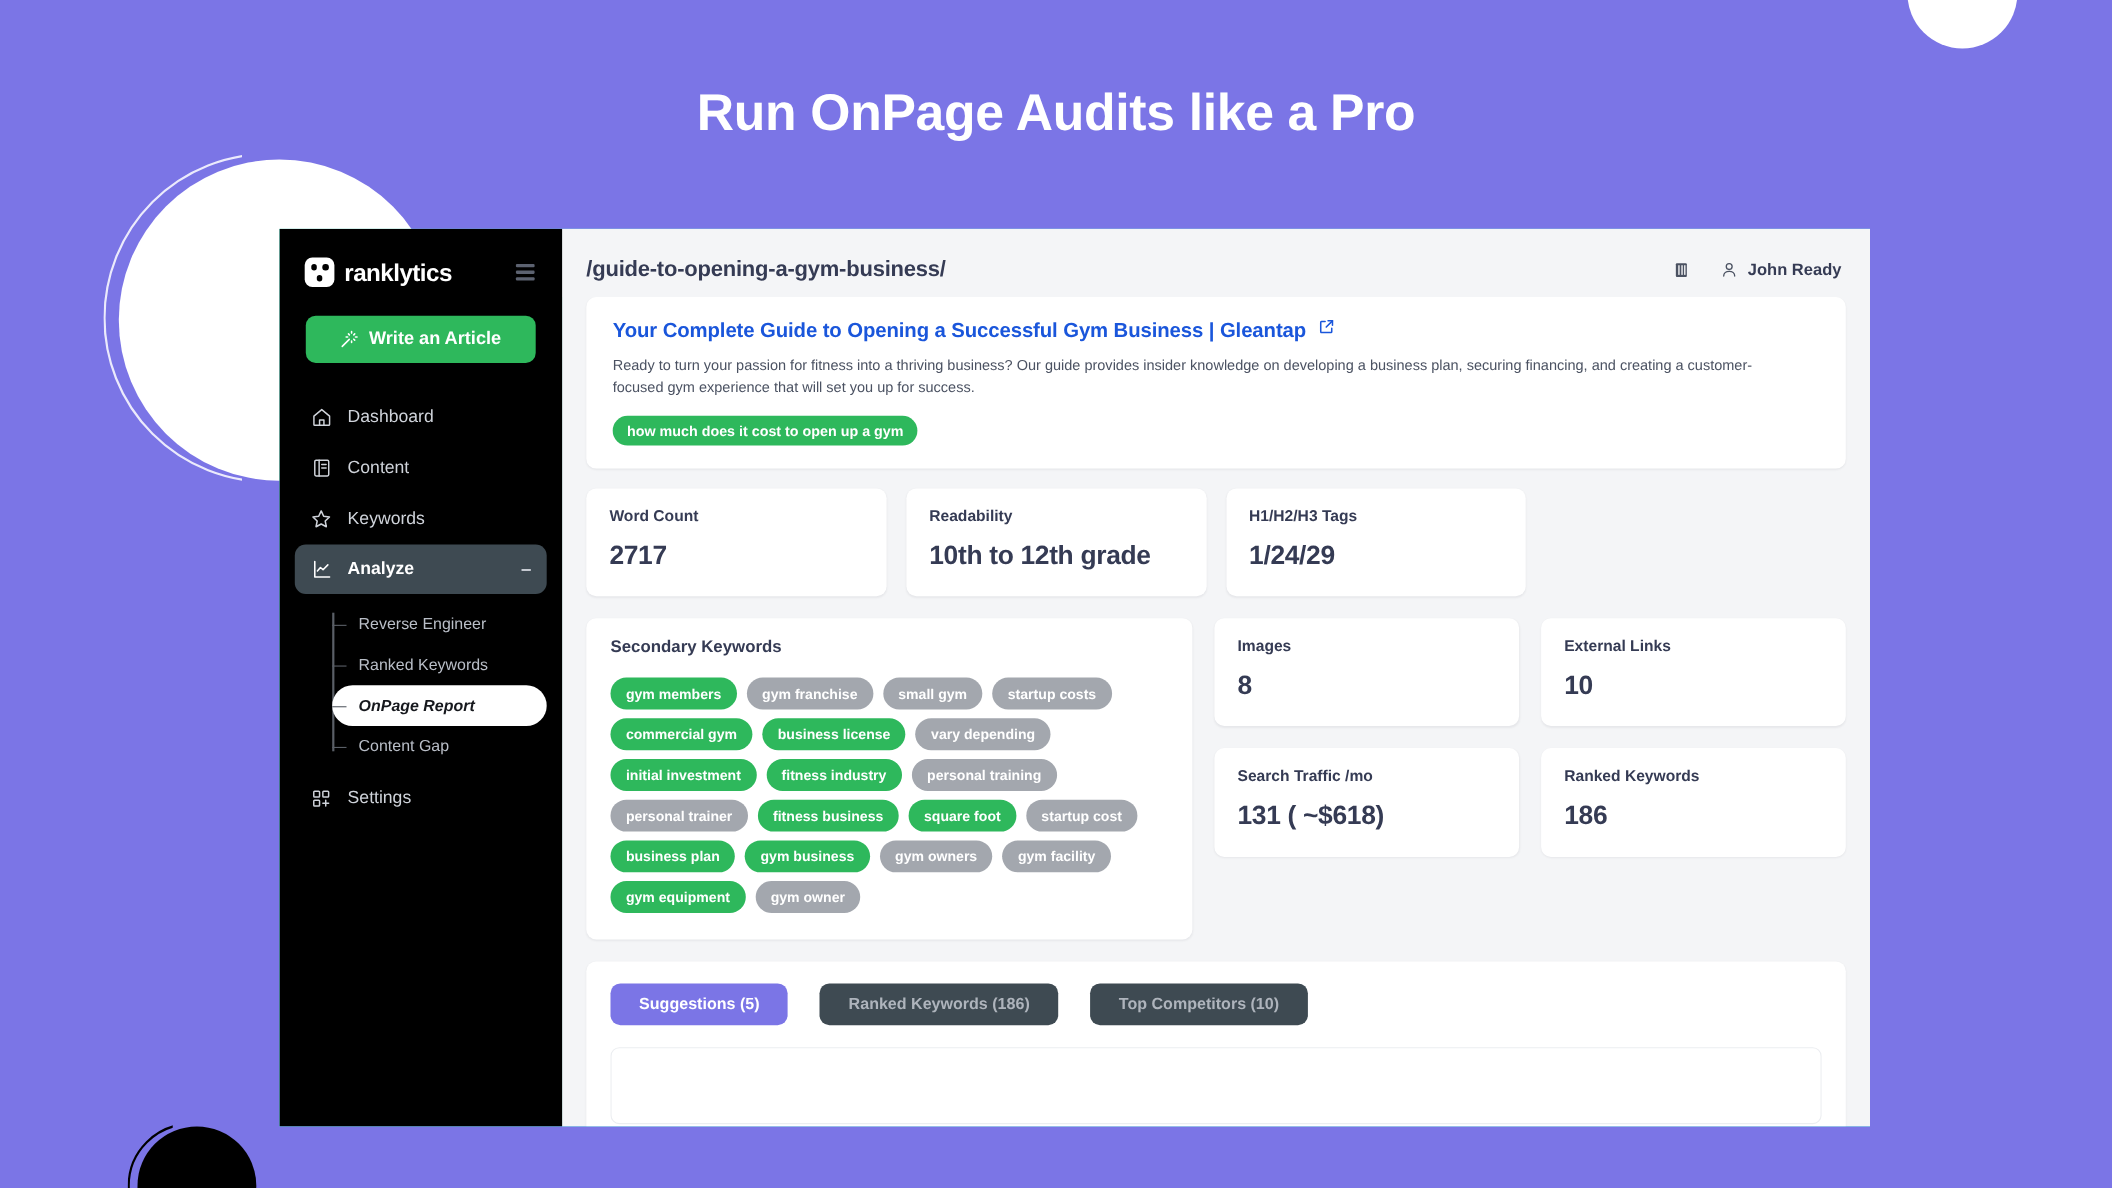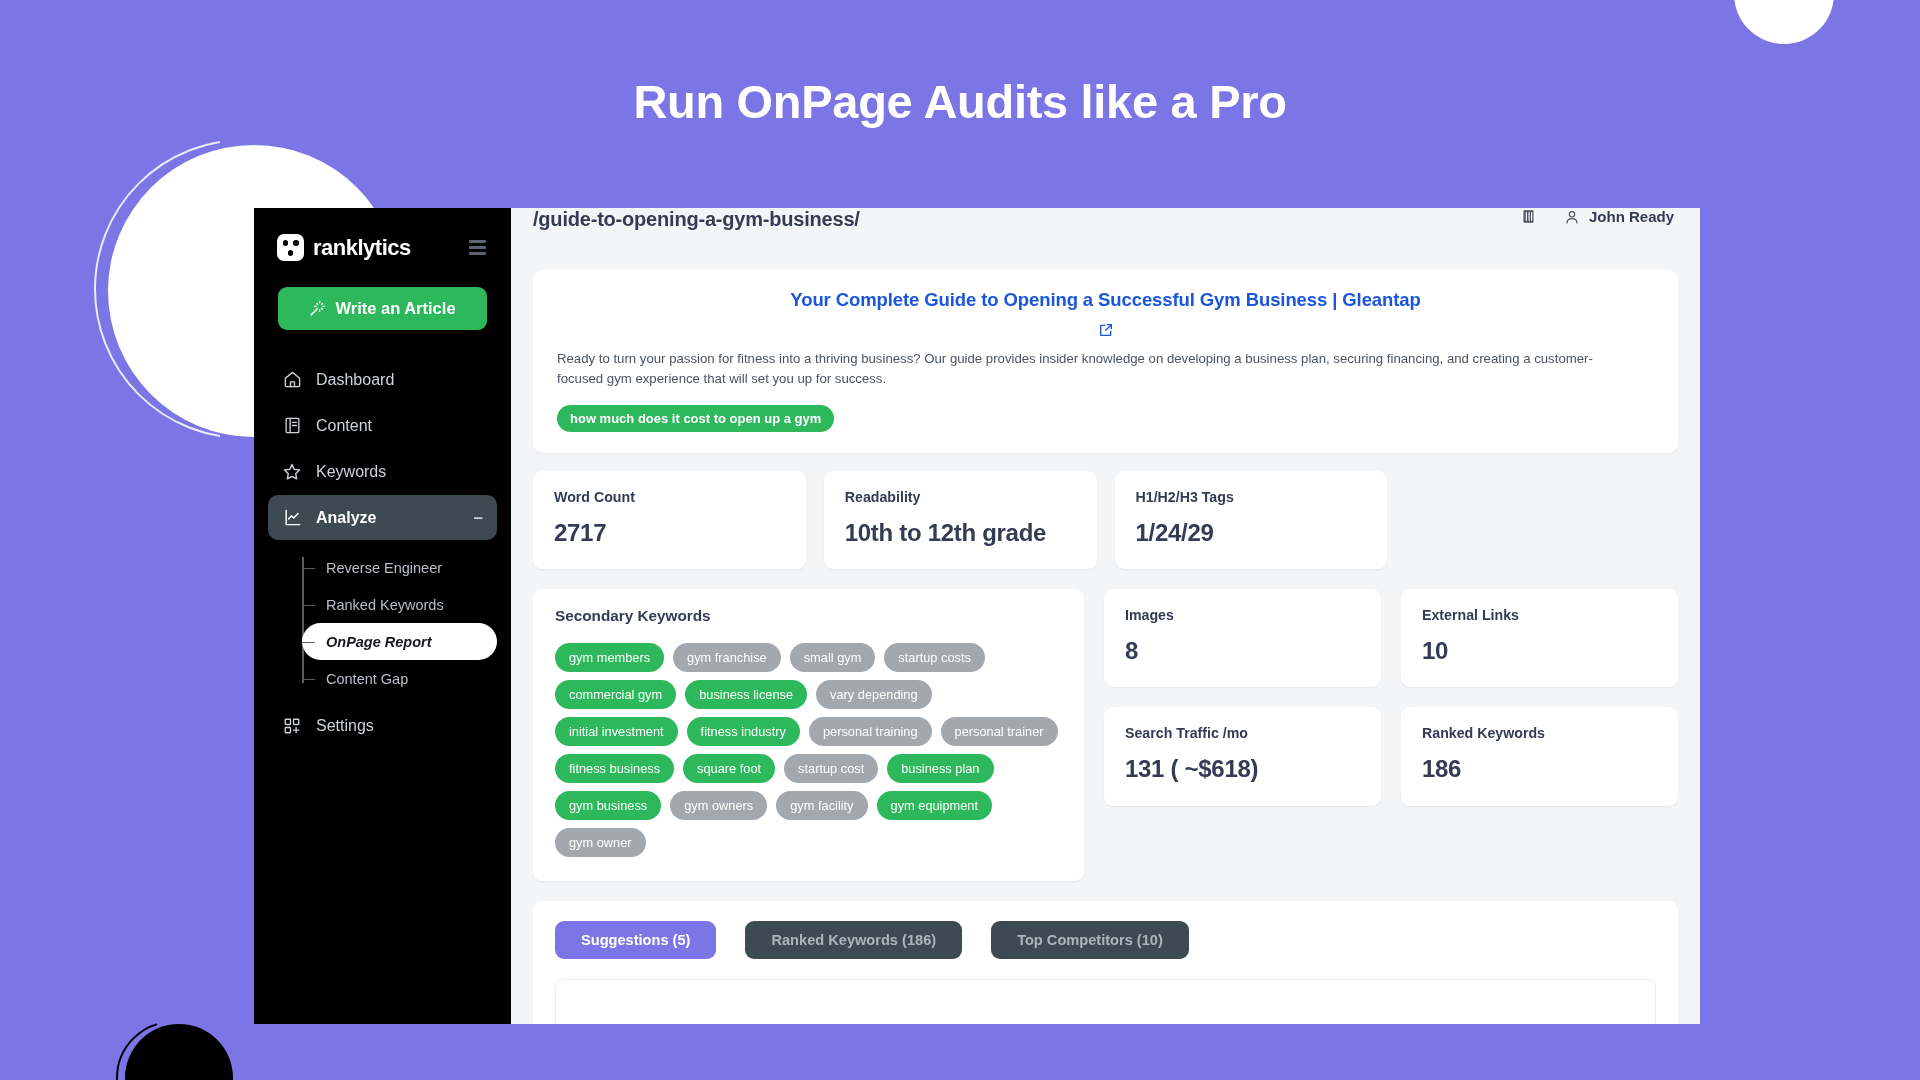--- a/index.html
+++ b/index.html
@@ -138,39 +138,39 @@
   .subnav-item.active::before { background: #5a5f67; z-index: 2; }
 
   
   .main {
     flex: 1; background: #f4f5f7;
     display: flex; flex-direction: column;
     overflow: hidden;
   }
   .topbar {
     height: 62px; flex: 0 0 62px;
-    display: flex; align-items: flex-start; justify-content: space-between;
-    padding: 0 26px 0 22px;
+    display: flex; align-items: center; justify-content: space-between;
+    padding: 12px 26px 0 22px;
     background: #f4f5f7;
   }
   .page-url { font-size: 20px; font-weight: 700; color: #353b54; letter-spacing: -0.2px; }
   .topbar-right { display: flex; align-items: center; gap: 28px; }
   .user-chip { display: flex; align-items: center; gap: 9px; font-size: 15px; color: #353b54; font-weight: 600; cursor: pointer; }
 
   .content { padding: 0 22px 0 22px; flex: 1; overflow: hidden; }
 
   .card {
     background: #ffffff;
     border-radius: 9px;
     box-shadow: 0 1px 2px rgba(16,24,40,0.06);
   }
 
   
   .hero-card { padding: 19px 24px 21px 24px; margin-bottom: 18px; }
-  .hero-title-row { display: flex; align-items: center; gap: 11px; flex-direction: column; }
+  .hero-title-row { display: flex; gap: 11px; }
   .hero-title {
     color: #1a56db; font-size: 18.5px; font-weight: 700; letter-spacing: -0.1px;
     cursor: pointer;
   }
   .hero-desc {
     margin-top: 11px; color: #4b5262; font-size: 13.2px; line-height: 1.55;
     max-width: 1055px;
   }
   .hero-kw {
     display: inline-block; margin-top: 15px;
@@ -201,21 +201,21 @@
     overflow: hidden;
   }
   .progress-fill { height: 100%; background: #f0b429; border-radius: 3px; }
 
   
   .mid-row { display: grid; grid-template-columns: 551px 1fr; gap: 20px; margin-bottom: 20px; }
   .kw-card { padding: 18px 22px 24px 22px; }
   .kw-title { font-size: 15.3px; font-weight: 700; color: #353b54; }
   .kw-chips { display: flex; flex-wrap: wrap; gap: 8px 9px; margin-top: 18px; }
   .chip {
-    font-size: 12.8px; font-weight: 400; color: #fff;
+    font-size: 12.8px; font-weight: 700; color: #fff;
     padding: 7px 14px; border-radius: 15px; cursor: pointer;
     white-space: nowrap;
   }
   .chip.green { background: #2eb85c; }
   .chip.gray { background: #a3a7ae; }
 
   .side-grid { display: grid; grid-template-columns: 1fr 1fr; gap: 20px; align-content: start; }
   .side-card { padding: 18px 21px 22px 21px; min-height: 96px; }
 
   

